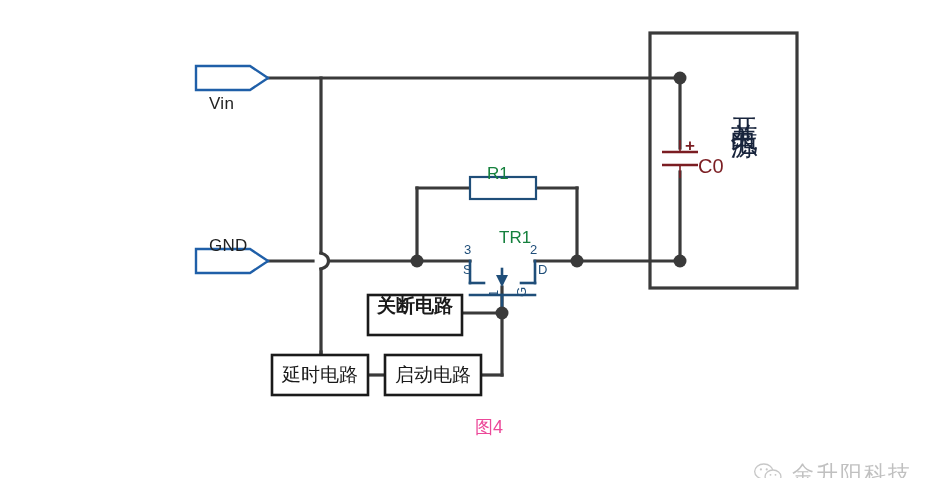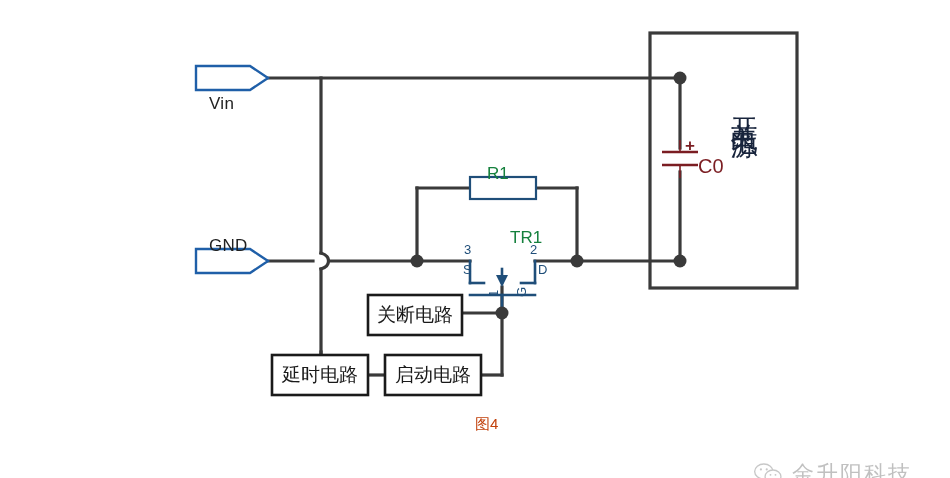--- a/index.html
+++ b/index.html
@@ -80,22 +80,22 @@
     position: absolute;
     writing-mode: vertical-rl;
     text-orientation: upright;
     font-size: 27px;
     letter-spacing: 5px;
     color: #18243c;
     font-family: "Liberation Sans", "DejaVu Sans", sans-serif;
   }
   .caption {
     position: absolute;
-    font-size: 15px;
-    color: #c2410c;
+    font-size: 18px;
+    color: #ec4899;
   }
   
   .watermark {
     position: absolute;
     display: flex;
     align-items: center;
     gap: 9px;
     opacity: 0.55;
     margin-top: 39px;
   }
@@ -198,35 +198,35 @@
       <circle cx="502" cy="313" r="6.5"></circle>
     </g>
   </svg>
 
   <div class="lbl port-label" style="left:209px; top:94px;">Vin</div>
 
   <div class="lbl port-label" style="left:209px; top:228px;margin-top:8px;">GND</div>
 
   <div class="lbl refdes" style="left:487px; top:164px;">R1</div>
 
-  <div class="lbl refdes" style="left:510px; top:228px;">TR1</div>
+  <div class="lbl refdes" style="left:499px; top:228px;">TR1</div>
 
   <div class="lbl pinnum" style="left:464px; top:242px;">3</div>
   <div class="lbl pinname" style="left:463px; top:262px;">S</div>
 
   <div class="lbl pinnum" style="left:530px; top:242px;">2</div>
   <div class="lbl pinname" style="left:538px; top:262px;">D</div>
 
   <div class="lbl pinname-rot" style="left:486px; top:297px;">1</div>
   <div class="lbl pinname-rot" style="left:514px; top:297px;">G</div>
 
   <div class="lbl cap-plus" style="left:685px; top:136px;">+</div>
   <div class="lbl cap-label" style="left:698px; top:155px;">C0</div>
 
-  <div class="block-text" style="left:368px; top:295px; width:94px; height:40px;">关断电路</div>
+  <div class="block-text" style="left:368px; top:286px; width:94px; height:40px;font-weight:bold;">关断电路</div>
   <div class="block-text" style="left:272px; top:355px; width:96px; height:40px;">延时电路</div>
   <div class="block-text" style="left:385px; top:355px; width:96px; height:40px;">启动电路</div>
 
   <div class="vert-text" style="left:726px; top:96px;">开关电源</div>
 
   <div class="caption" style="left:475px; top:415px;">图4</div>
 
   <div class="watermark" style="left:753px; top:420px;">
     <svg class="wechat-icon" viewBox="0 0 36 30">
       <ellipse cx="13" cy="12" rx="11" ry="9" fill="none" stroke="#9a9a9a" stroke-width="1.6"></ellipse>

